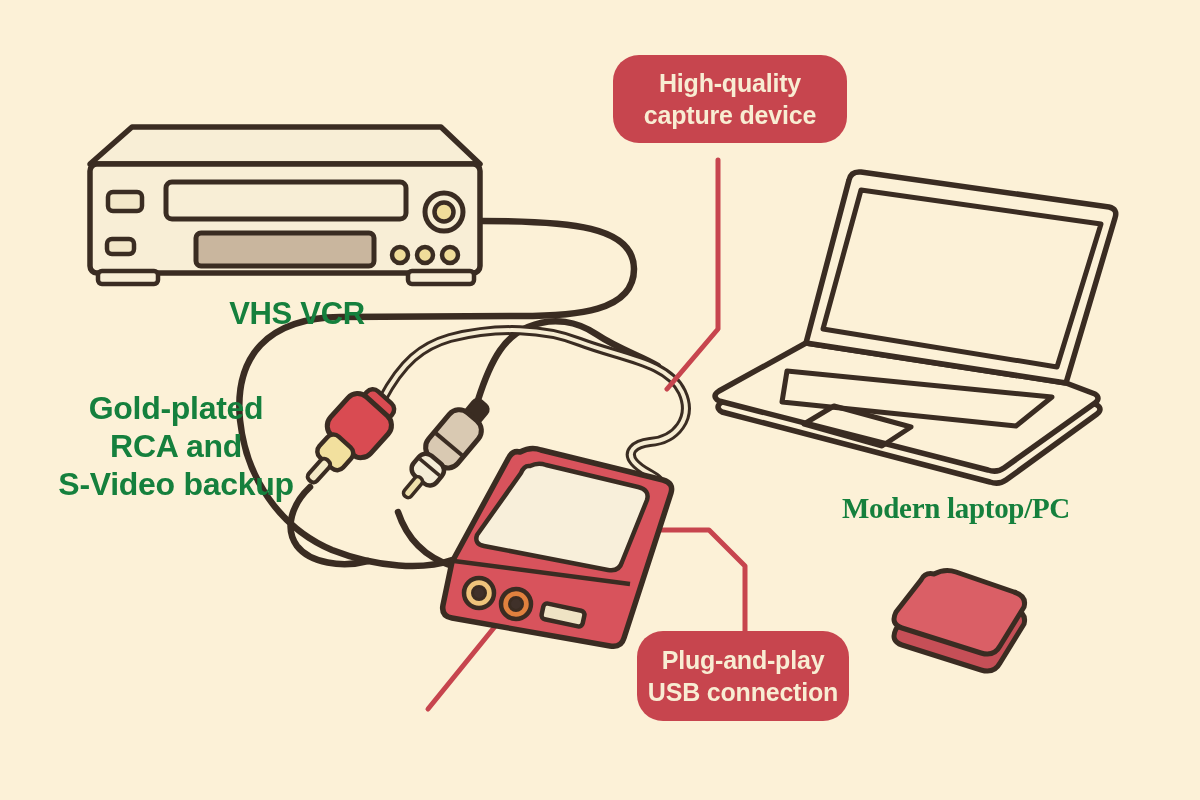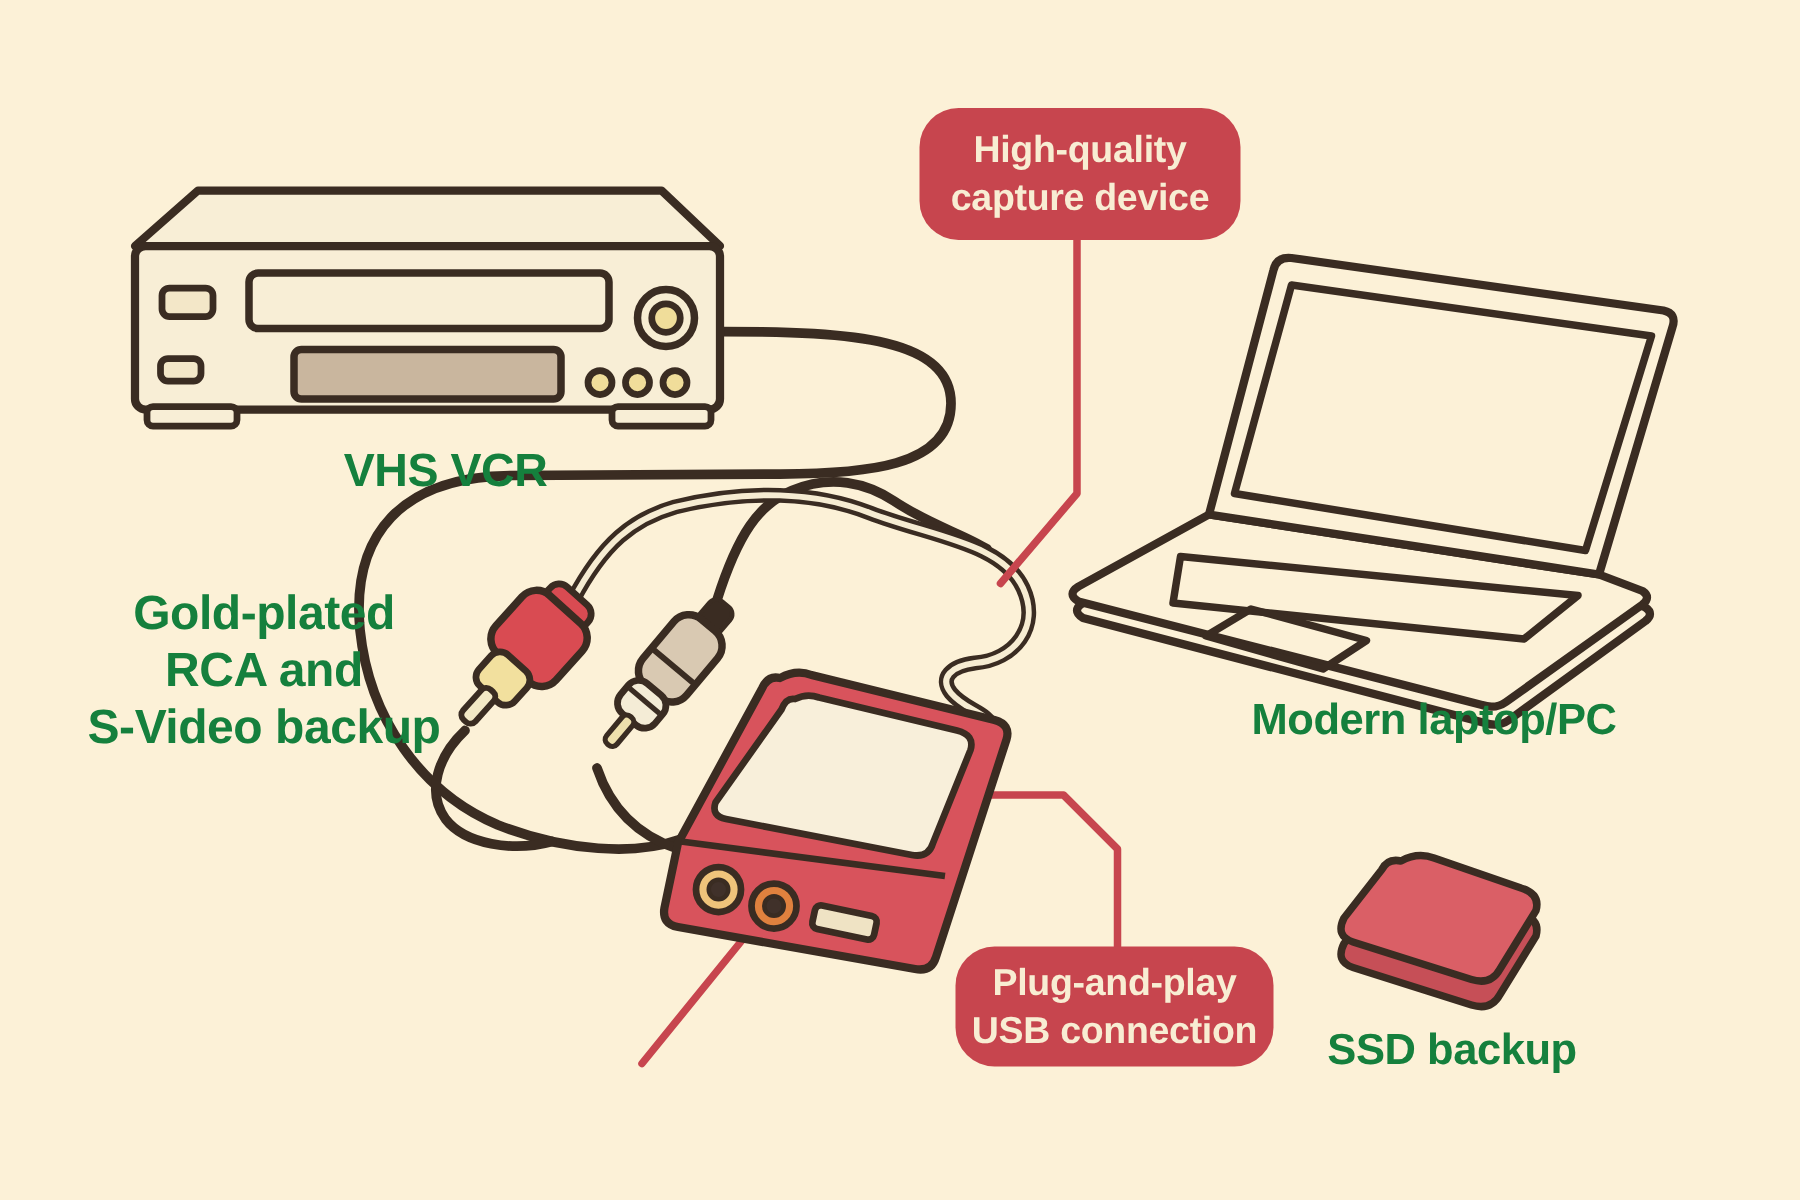--- a/index.html
+++ b/index.html
@@ -17,26 +17,26 @@
   .label.l30{font-size:31px;}
   .label.l28{font-size:29px;}
   .label.l26{font-size:32px;line-height:1.18;}
   .badge{
     position:absolute;background:#c7454e;border-radius:26px;
     color:#f8edd3;font-weight:700;font-size:25px;line-height:1.3;
     display:flex;flex-direction:column;align-items:center;justify-content:center;
     text-align:center;letter-spacing:-0.2px;
   }
   .badge span{display:block;}
-  #badge-capture{left:613px;top:72px;width:214px;height:88px;}
-  #badge-usb{left:637px;top:631px;width:212px;height:80px;}
+  #badge-capture{left:613px;top:55px;width:234px;height:88px;}
+  #badge-usb{left:637px;top:631px;width:212px;height:90px;}
   #label-vcr{left:297px;top:296px;}
   #label-cables{left:176px;top:390px;}
   #label-digitizer{left:292px;top:604px;}
-  #label-laptop{left:956px;top:464px;}
+  #label-laptop{left:956px;top:492px;font-family:Liberation Serif, serif;}
   #label-ssd{left:968px;top:684px;}
 </style>
 </head>
 <body>
 
 <div id="canvas">
 
   <svg id="art" width="1200" height="800" viewBox="0 0 1200 800">
 
     <g fill="none" stroke="#3a2c22" stroke-width="6.5" stroke-linecap="round" stroke-linejoin="round">
@@ -119,21 +119,20 @@
 
   <div class="label l30" id="label-vcr">VHS VCR</div>
 
   <div class="label l26" id="label-cables">
     <span>Gold-plated</span><br>
     <span>RCA and</span><br>
     <span>S-Video backup</span>
   </div>
 
   <div class="label l28" id="label-laptop">Modern laptop/PC</div>
-  <div class="label l28" id="label-ssd">SSD backup</div>
 
   <div class="badge" id="badge-capture">
     <span>High-quality</span>
     <span>capture device</span>
   </div>
 
   <div class="badge" id="badge-usb">
     <span>Plug-and-play</span>
     <span>USB connection</span>
   </div>

